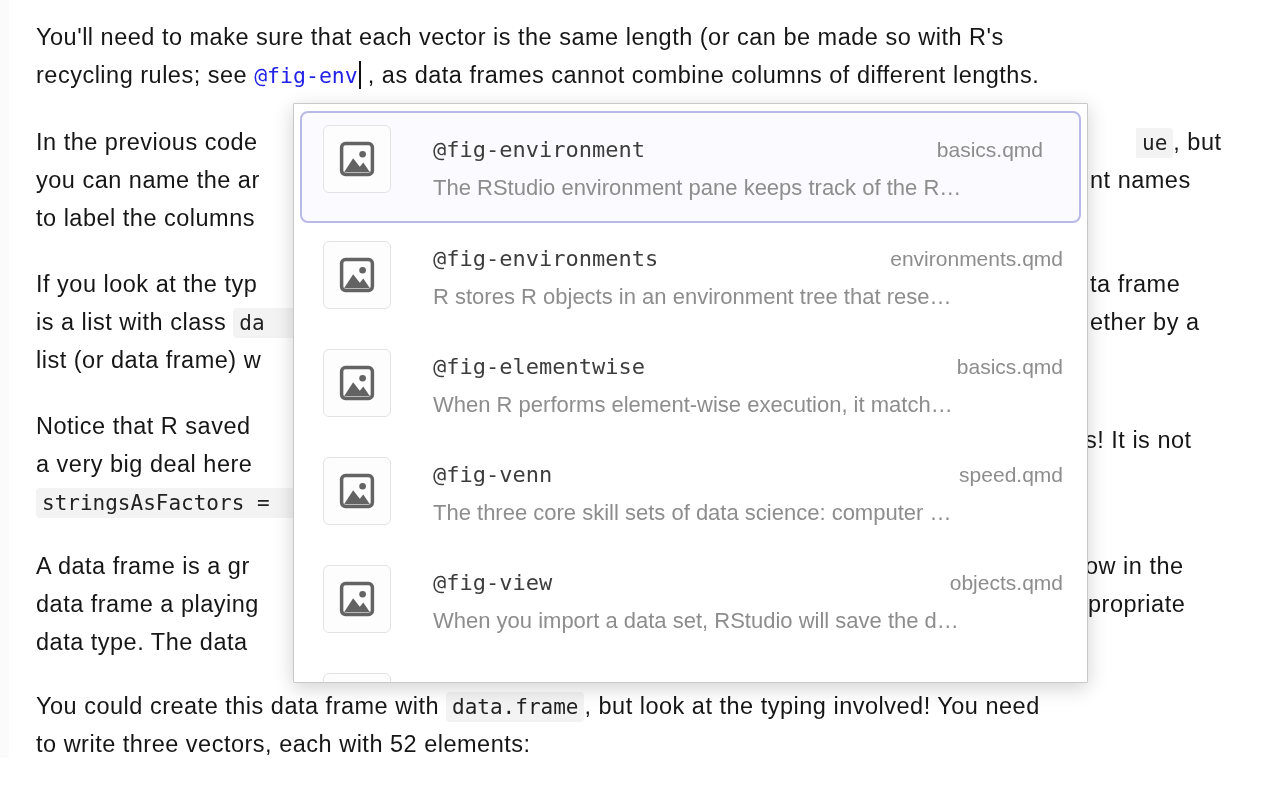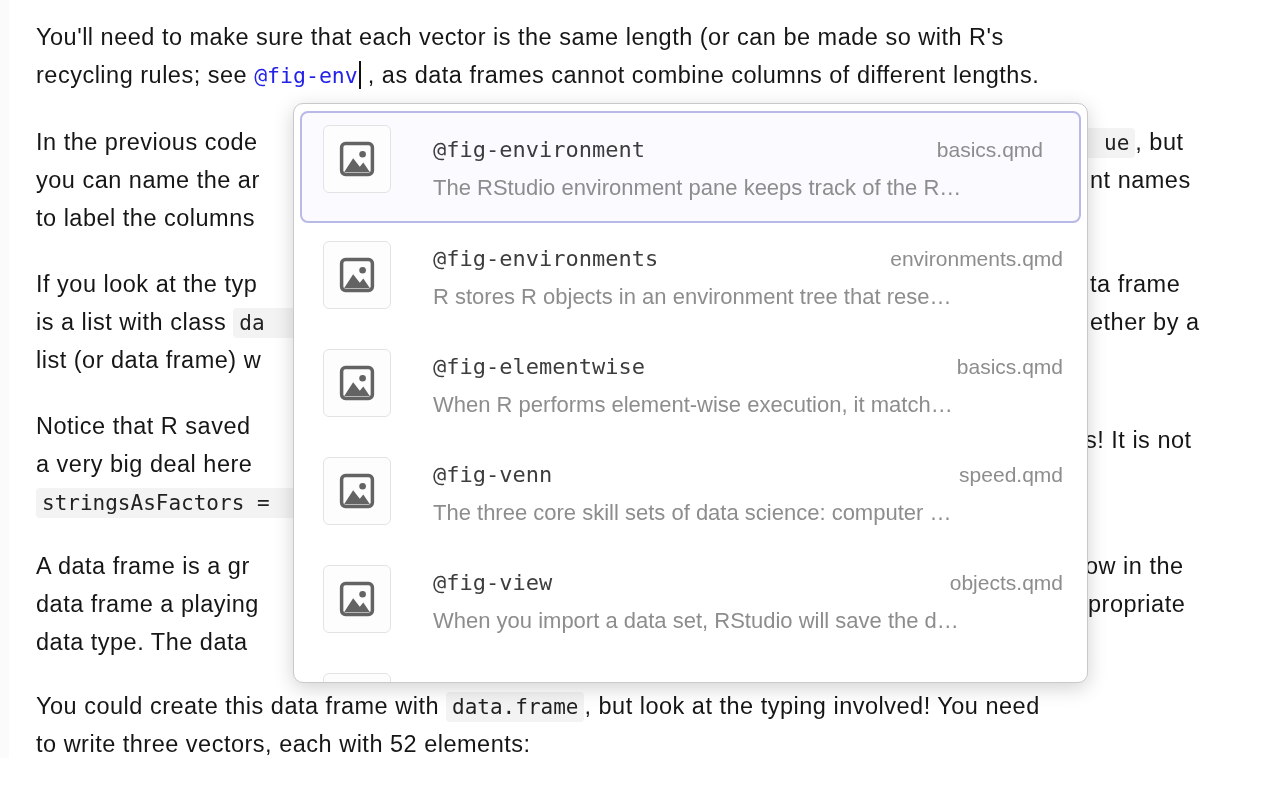--- a/index.html
+++ b/index.html
@@ -6,28 +6,28 @@
   .page{position:relative;width:1268px;height:758px;background:#ffffff;overflow:hidden;
         font-family:"Liberation Sans",sans-serif;color:#161616;}
   .gutter{position:absolute;left:0;top:0;width:9px;height:786px;background:#fbfbfb;}
 
   
   .bline{position:absolute;left:36px;font-size:23.5px;letter-spacing:0.5px;line-height:38px;
          white-space:nowrap;color:#161616;z-index:1;}
   .fragR{left:auto;}
   .icode{font-family:"DejaVu Sans Mono",monospace;font-size:21px;letter-spacing:0;
          background:#f3f3f3;border-radius:4px;padding:3px 6px;color:#222;}
-  .icode.cutL{border-radius:0 4px 4px 0;padding-left:16px;}
+  .icode.cutL{border-radius:0 4px 4px 0;padding-left:6px;margin-left:48px;}
   .icode.cutR{border-radius:4px 0 0 4px;padding-right:70px;}
   .ref{font-family:"DejaVu Sans Mono",monospace;font-size:21.5px;letter-spacing:0;color:#2323e8;}
   .caret{display:inline-block;width:2px;height:28px;background:#111;vertical-align:-6px;margin-left:1px;}
 
   
   .popup{position:absolute;left:293px;top:103px;width:795px;height:580px;box-sizing:border-box;
-         background:#ffffff;border:1px solid #c9c9c9;border-radius:10px;
+         background:#ffffff;border:1px solid #c9c9c9;border-radius:1px;
          box-shadow:0 5px 20px rgba(0,0,0,0.18);overflow:hidden;z-index:10;padding-top:7px;}
   .selbox{margin:0 6px;height:112px;box-sizing:border-box;border:2px solid #b9b9e8;border-radius:8px;
           background:#fafaff;display:flex;padding:0 36px 0 21px;}
   .prow{height:108px;display:flex;padding:0 24px 0 29px;box-sizing:border-box;justify-content:space-between;}
   .picon{width:66px;height:66px;flex:none;border:1px solid #e3e3e3;border-radius:6px;background:#fdfdfd;
          display:flex;align-items:center;justify-content:center;}
   .selbox .picon{margin-top:12px;}
   .prow .picon{margin-top:18px;}
   .ptext{flex:1;min-width:0;margin-left:42px;margin-top:23px;}
   .selbox .ptext{margin-top:24px;}

